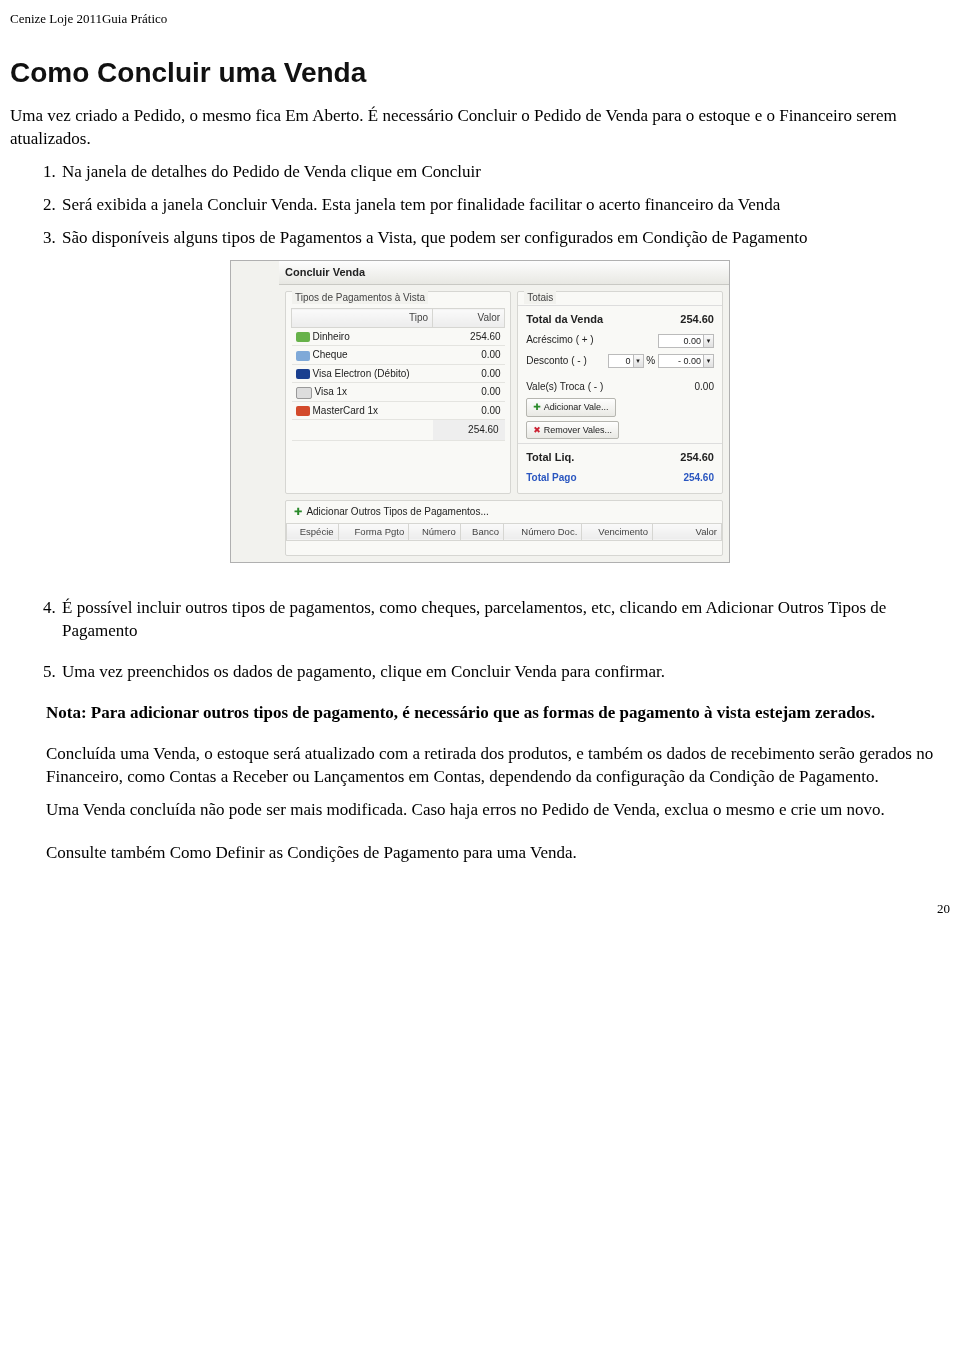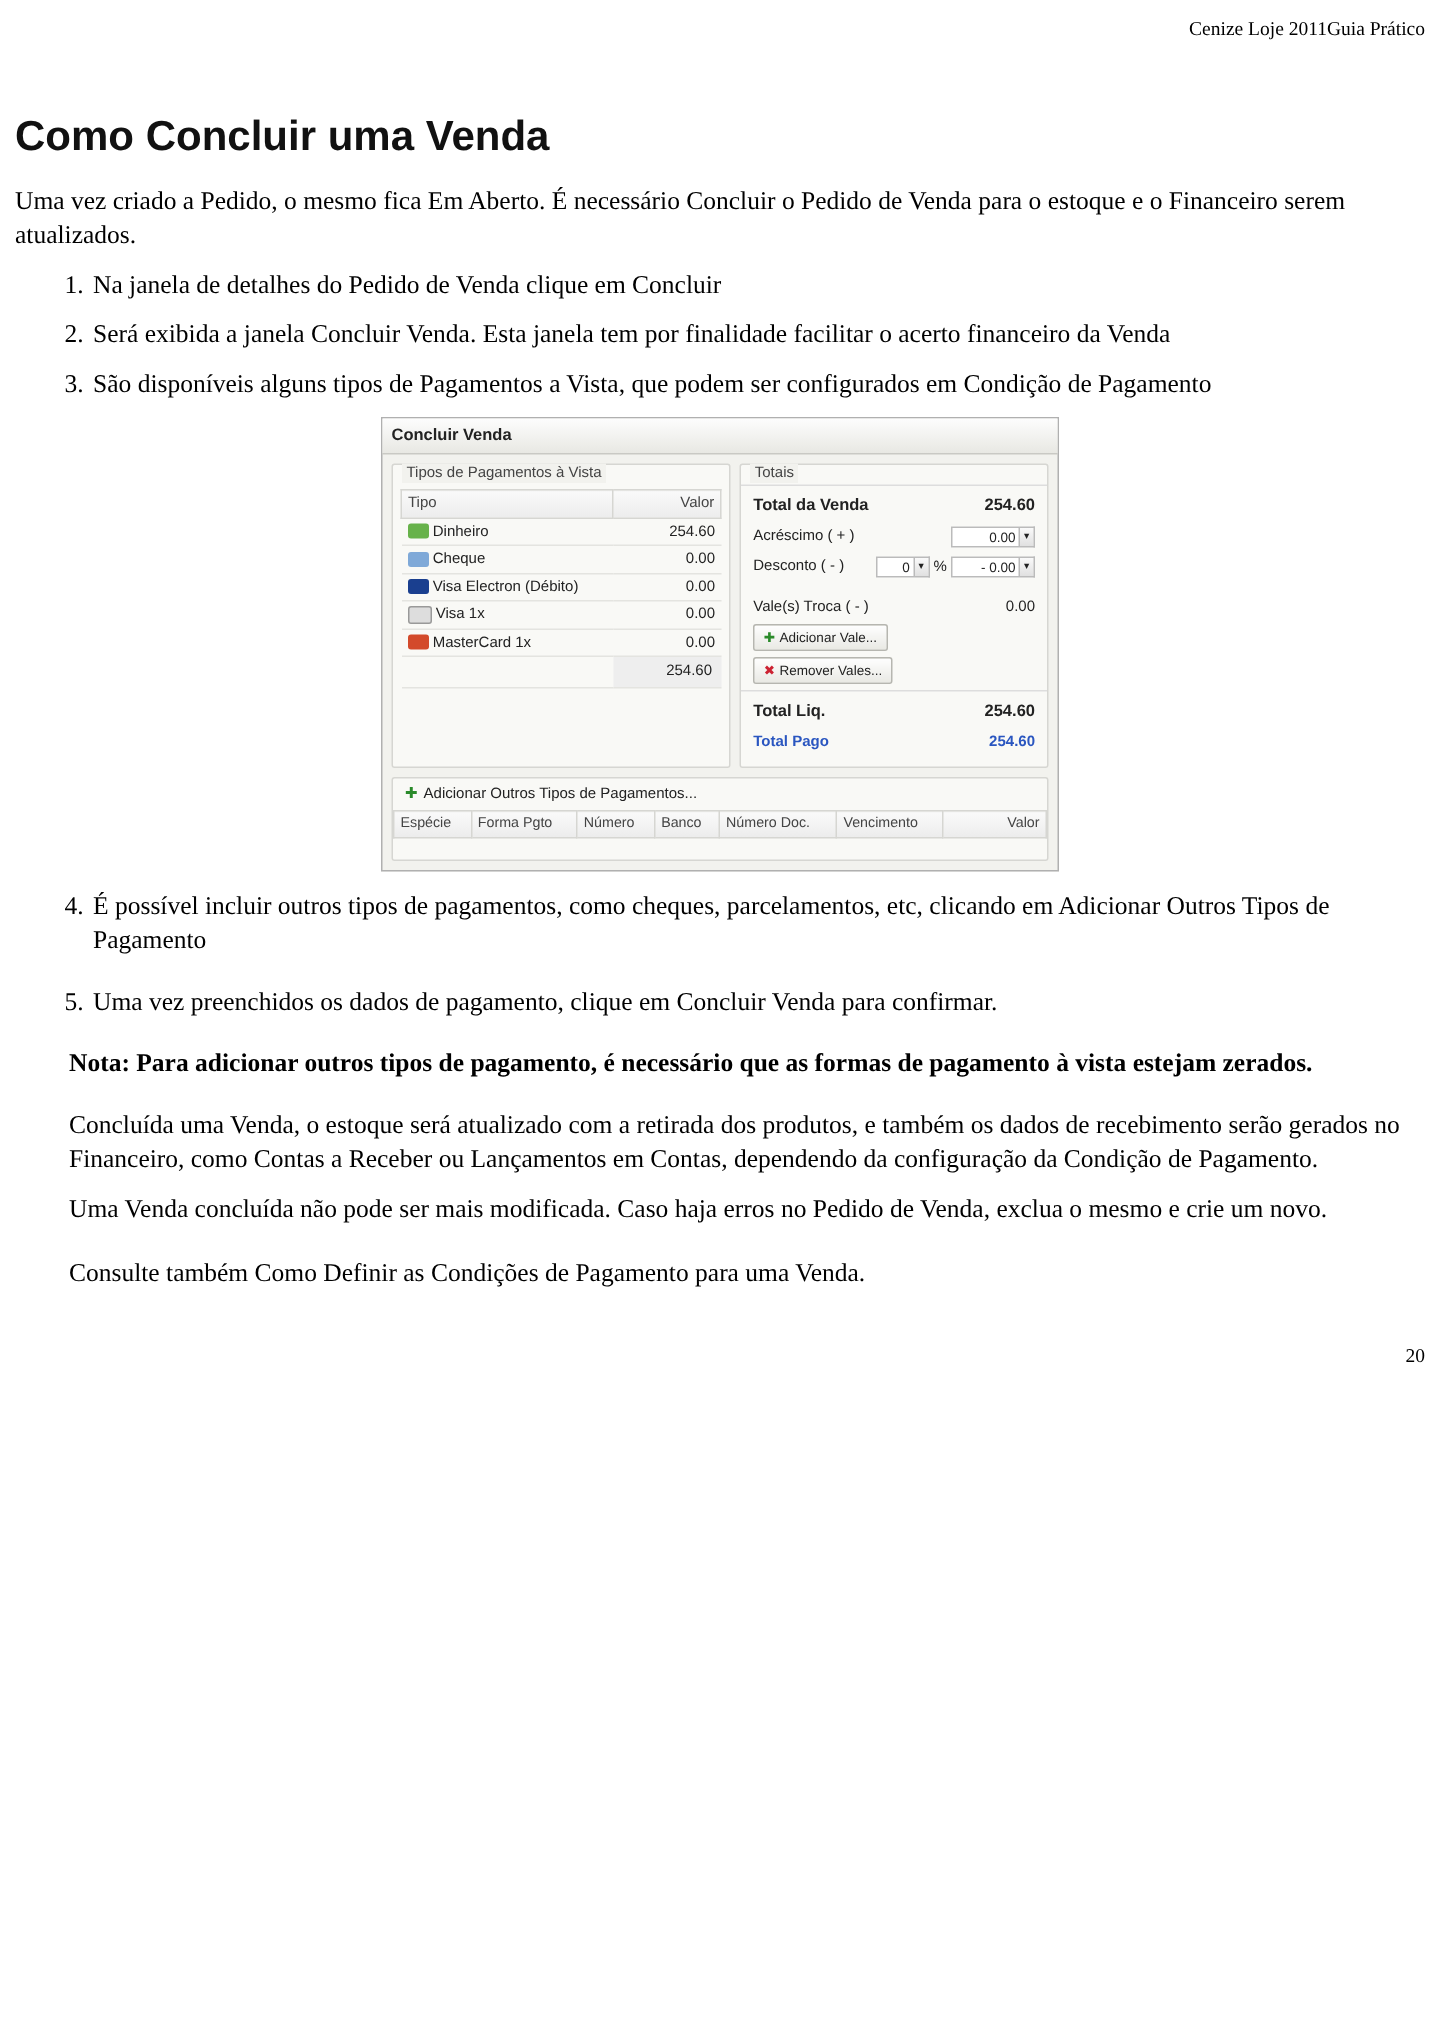--- a/index.html
+++ b/index.html
@@ -6,46 +6,47 @@
     font-family: "Times New Roman", Times, serif;
     font-size: 17px;
     color: #000;
     margin: 0 auto;
     width: 940px;
     padding: 10px;
     line-height: 1.35;
   }
   .page-header {
     display: flex;
-    justify-content: flex-end;
+    justify-content: flex-start;
     font-size: 13px;
-    margin-bottom: 44px;
+    margin-bottom: 26px;
   }
   h1 {
     font-family: "Trebuchet MS", Arial, sans-serif;
     font-weight: bold;
     font-size: 28px;
     margin: 0 0 14px 0;
     color: #111;
   }
   p { margin: 0 0 10px 0; }
   ol { margin: 6px 0 10px 0; padding-left: 50px; }
   li { margin-bottom: 10px; padding-left: 2px; }
   .bold { font-weight: bold; }
   .pagenum { text-align: right; font-size: 13px; margin-top: 35px; }
 
   
   .dialog {
     width: 450px;
-    margin: 6px auto 12px auto;
+    margin: 6px auto 34px auto;
     border: 1px solid #b0b0b0;
     background: #f2f2ee;
     font-family: Tahoma, Arial, sans-serif;
     font-size: 10px;
     color: #222;
+    padding-left: 48px;
   }
   .titlebar {
     background: linear-gradient(#fdfdfd, #e8e8e3);
     border-bottom: 1px solid #c9c9c4;
     padding: 4px 6px;
     font-weight: bold;
     font-size: 11px;
   }
   .body { padding: 6px; }
   .row { display: flex; gap: 6px; }
@@ -74,20 +75,21 @@
     padding: 2px 4px;
     text-align: left;
     border-bottom: 1px solid #e4e4e0;
     white-space: nowrap;
   }
   th {
     background: linear-gradient(#fafafa, #ececec);
     border: 1px solid #d6d6d2;
     font-weight: normal;
     color: #444;
+    text-align: right;
   }
   td.val, th.val { text-align: right; width: 60px; }
   .icon {
     display: inline-block; width: 14px; height: 10px;
     border-radius: 2px; margin-right: 3px; vertical-align: middle;
   }
   .i-money { background: #67b24a; }
   .i-cheque { background: #7fa9d8; }
   .i-visa { background: #1a3f8f; }
   .i-visa2 { background: #ddd; border:1px solid #999; }

